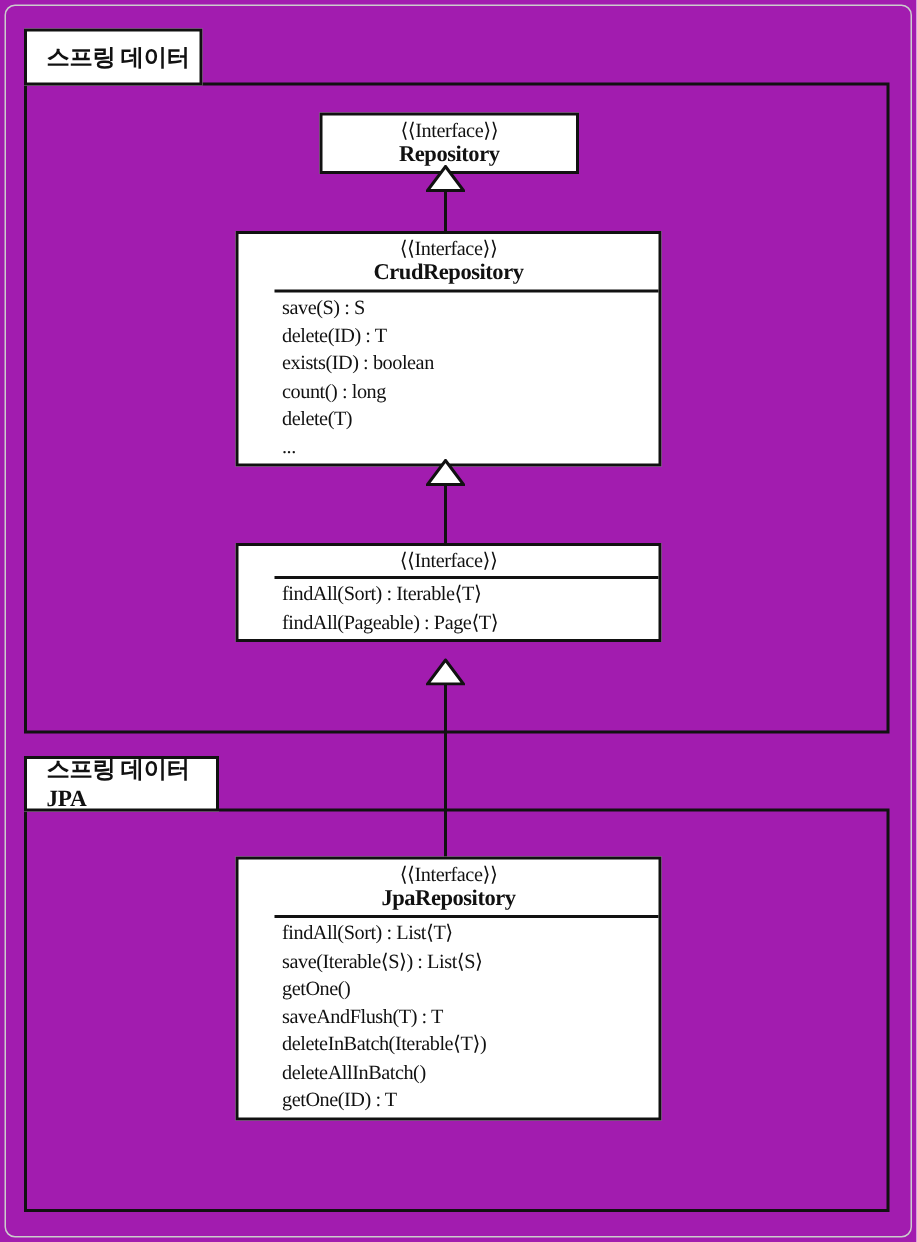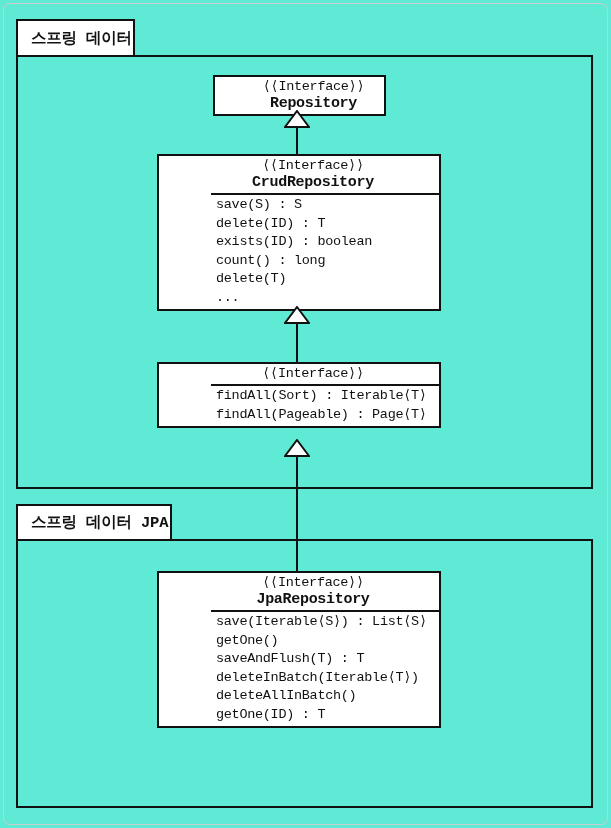--- a/index.html
+++ b/index.html
@@ -1,21 +1,21 @@
 <!DOCTYPE html>
 <html><head>
 <meta charset="utf-8">
 <style>
   html, body { margin: 0; padding: 0; background: #ffffff; }
   .stage {
     position: relative;
     width: 611px;
     height: 828px;
-    background: #5eead4;
-    font-family: Liberation Mono, monospace;
+    background: #a21caf;
+    font-family: Liberation Serif, serif;
     color: #111111;
     overflow: hidden;
   }
   .outer-border {
     position: absolute;
     inset: 3px;
     border: 1px solid #cccccc;
     border-radius: 7px;
     pointer-events: none;
   }
@@ -40,21 +40,20 @@
     background: transparent;
     z-index: 0;
   }
   
   .class-box {
     position: absolute;
     box-sizing: border-box;
     border: 2px solid #111111;
     background: #ffffff;
     z-index: 3;
-    padding-left: 28px;
   }
   .class-header {
     text-align: center;
     padding: 1px 2px 2px 2px;
   }
   .stereotype {
     font-size: 13.5px;
     line-height: 17px;
     letter-spacing: -0.3px;
   }
@@ -93,21 +92,21 @@
 <body>
 
 <div class="stage">
 
   <div class="frame-body" style="left:16px; top:55px; width:577px; height:434px;"></div>
   <div class="frame-tab" style="left:16px; top:19px; width:119px; height:38px;">
     <span>스프링 데이터</span>
   </div>
 
   <div class="frame-body" style="left:16px; top:539px; width:577px; height:269px;"></div>
-  <div class="frame-tab" style="left:16px; top:504px; width:156px; height:37px;">
+  <div class="frame-tab" style="left:16px; top:504px; width:130px; height:37px;">
     <span>스프링 데이터 JPA</span>
   </div>
 
   <svg class="conn-triangle" style="left:284px; top:110px;" viewBox="0 0 26 18">
     <polygon points="13,1 25,17 1,17" fill="#ffffff" stroke="#111111" stroke-width="2"></polygon>
   </svg>
   <div class="conn-line" style="left:296px; top:127px; height:28px;"></div>
 
   <svg class="conn-triangle" style="left:284px; top:306px;" viewBox="0 0 26 18">
     <polygon points="13,1 25,17 1,17" fill="#ffffff" stroke="#111111" stroke-width="2"></polygon>
@@ -151,20 +150,21 @@
         <div class="method-item">findAll(Pageable) : Page⟨T⟩</div>
       </div>
   </div>
 
   <div class="class-box" style="left:157px; top:571px; width:284px;">
     <div class="class-header">
       <div class="stereotype">⟨⟨Interface⟩⟩</div>
       <div class="class-name">JpaRepository</div>
     </div>
     <div class="method-list">
+        <div class="method-item">findAll(Sort) : List⟨T⟩</div>
         <div class="method-item">save(Iterable⟨S⟩) : List⟨S⟩</div>
         <div class="method-item">getOne()</div>
         <div class="method-item">saveAndFlush(T) : T</div>
         <div class="method-item">deleteInBatch(Iterable⟨T⟩)</div>
         <div class="method-item">deleteAllInBatch()</div>
         <div class="method-item">getOne(ID) : T</div>
       </div>
   </div>
 
   <div class="outer-border"></div>

